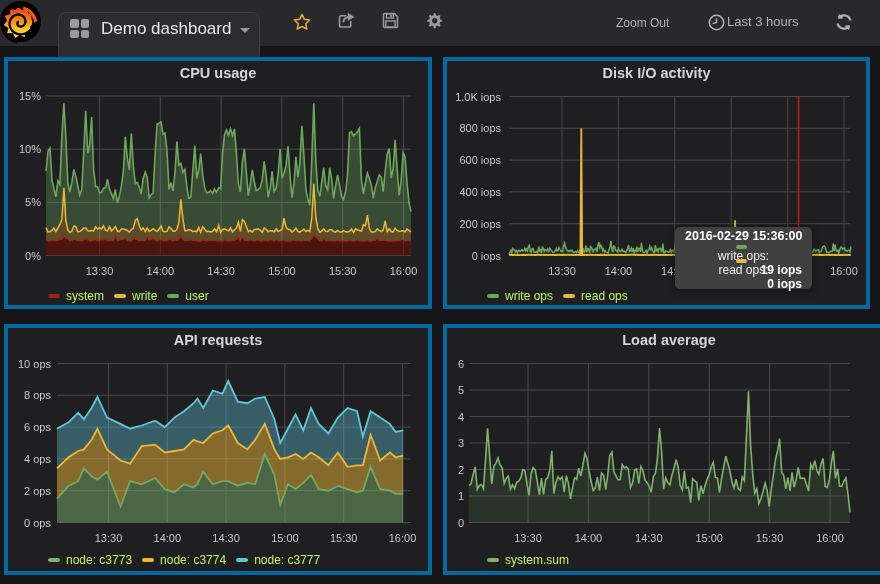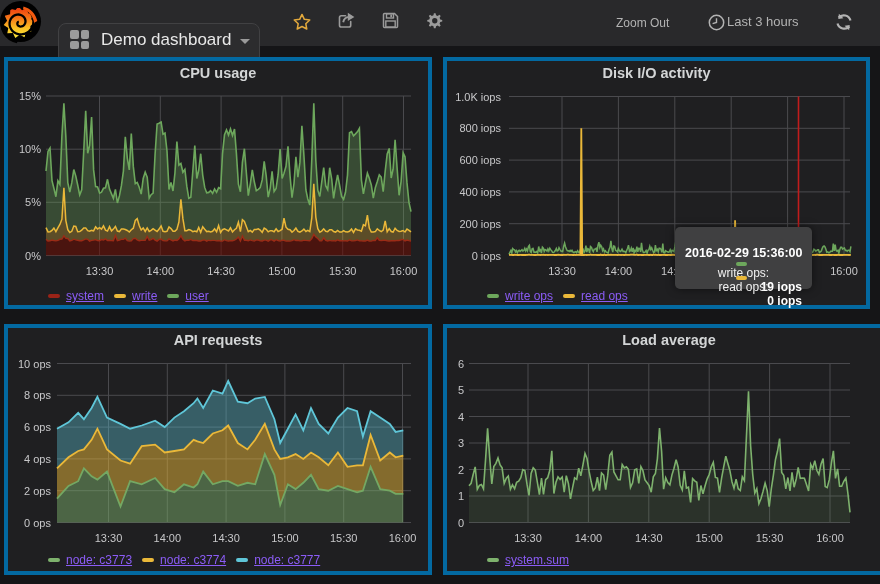--- a/index.html
+++ b/index.html
@@ -1,27 +1,27 @@
 <!DOCTYPE html>
 <html><head><meta charset="utf-8"><style>
 * { margin:0; padding:0; box-sizing:border-box; }
 body { width:880px; height:584px; background:#151517; will-change:transform; font-family:"Liberation Sans",sans-serif; overflow:hidden; position:relative; }
 .nav { position:absolute; left:0; top:0; width:880px; height:46px; background:#29292b; }
-.ddbtn { position:absolute; left:58px; top:23px; width:202px; height:50px; background:#2c2c2e; border:1px solid #414143; border-radius:8px; }
+.ddbtn { position:absolute; left:58px; top:12px; width:202px; height:50px; background:#2c2c2e; border:1px solid #414143; border-radius:8px; }
 .ddtxt { position:absolute; left:42px; top:6px; font-size:17px; color:#e8e8e8; white-space:nowrap; }
 .caret { position:absolute; left:181px; top:15px; width:0; height:0; border-left:5px solid transparent; border-right:5px solid transparent; border-top:5px solid #9a9a9a; }
 .sq { position:absolute; width:8.5px; height:8.5px; background:#9b9b9b; border-radius:2px; }
 .navtxt { position:absolute; color:#b3b3b3; font-size:12px; white-space:nowrap; }
 .panel { position:absolute; background:#1f1f21; border:4px solid #0369a1; }
 .ptitle { position:absolute; left:0; top:4px; width:100%; text-align:center; font-size:14.5px; font-weight:bold; color:#d3d5d6; }
 .tick { font-size:11px; fill:#c8c8ca; font-family:"Liberation Sans",sans-serif; }
 .legend { position:absolute; left:40px; top:227px; height:16px; display:flex; align-items:center; }
 .sw { width:12px; height:4px; border-radius:2px; display:inline-block; margin-right:6px; flex:none; }
-.ltxt { font-size:12px; color:#8b5cf6; margin-right:10px; white-space:nowrap;text-decoration:underline; }
-.tip { position:absolute; left:228px; top:166px; width:137px; height:62px; background:#404041; border-radius:5px; padding:19px 10px 0 10px; font-size:12px; color:#f0f0f0; box-shadow:0 0 8px rgba(0,0,0,0.5); }
+.ltxt { font-size:12px; color:#bef264; margin-right:10px; white-space:nowrap; }
+.tip { position:absolute; left:228px; top:166px; width:137px; height:62px; background:#404041; border-radius:5px; padding:2px 10px 0 10px; font-size:12px; color:#f0f0f0; box-shadow:0 0 8px rgba(0,0,0,0.5); }
 .tiprow { display:flex; align-items:center; height:14px;flex-direction:column; }
 .tipsw { width:11px; height:4px; border-radius:2px; margin-right:4px; flex:none; }
 .tipval { margin-left:auto; font-weight:bold; color:#fff; }
 </style></head><body>
 <div class="nav">
 <svg width="46" height="46" style="position:absolute;left:0;top:0">
 <circle cx="20.5" cy="21.5" r="20.5" fill="#000"></circle>
 <defs>
         <linearGradient id="fl" x1="0" y1="0" x2="0" y2="1">
 <stop offset="0%" stop-color="#ef3511"></stop>

